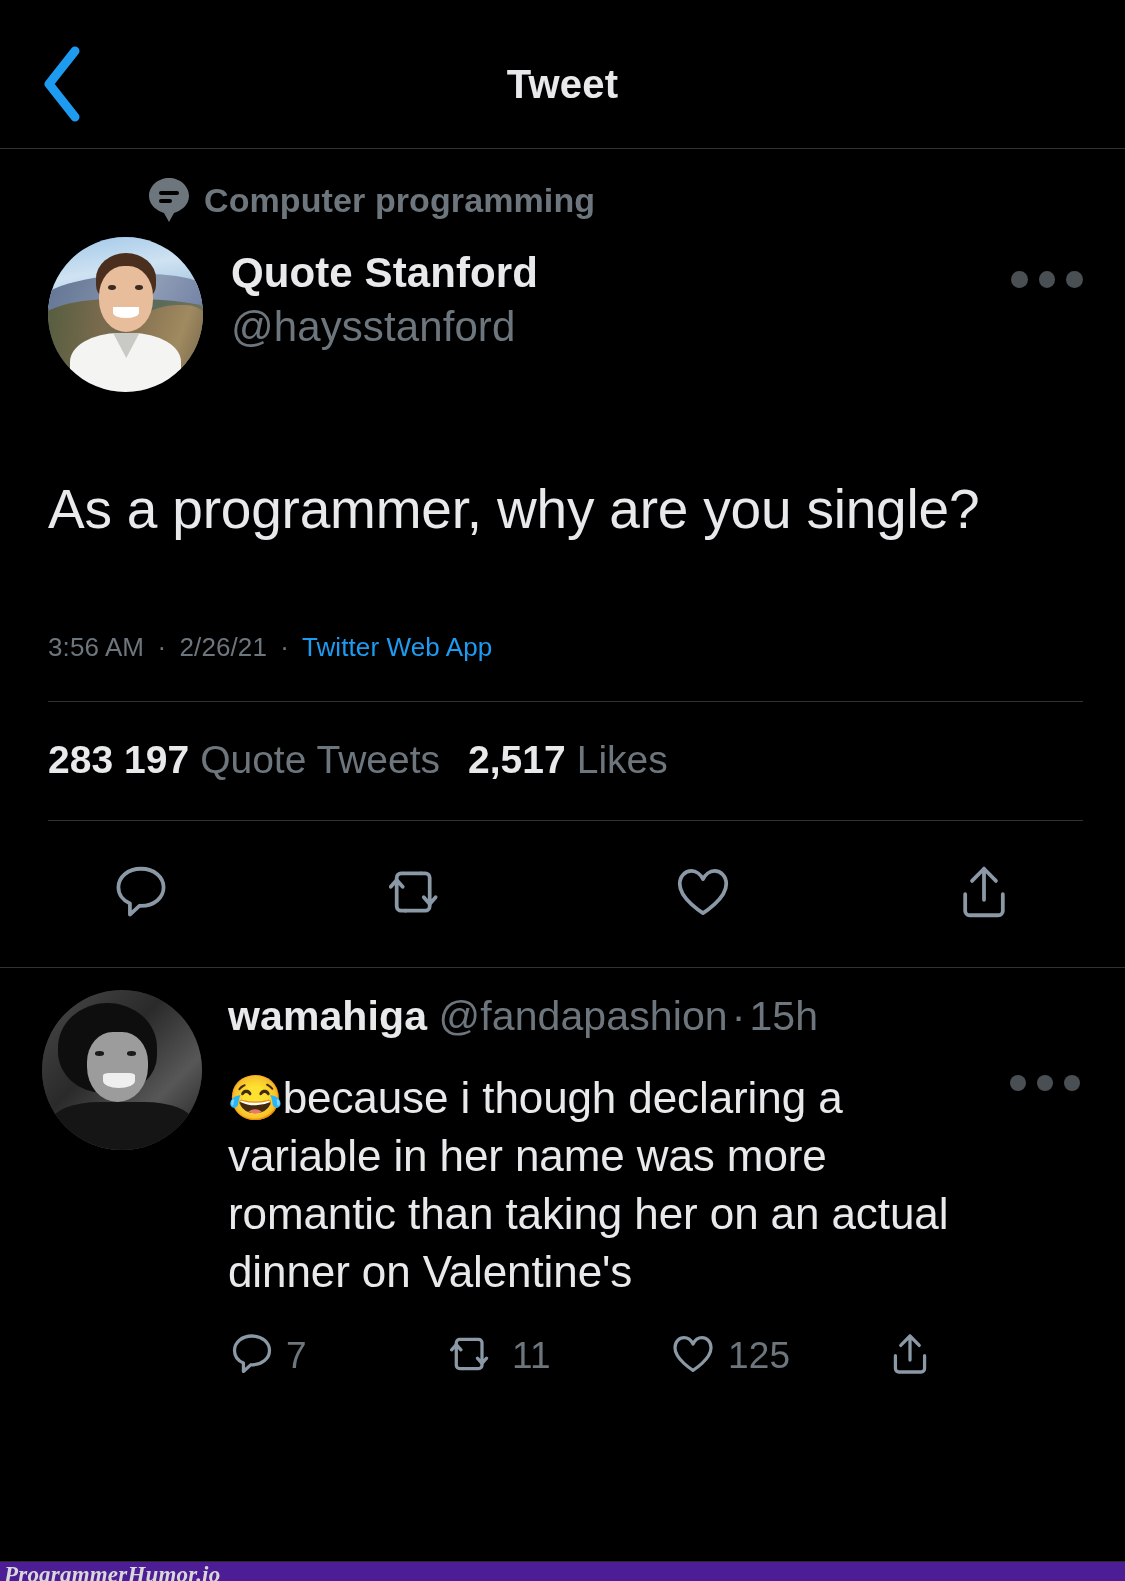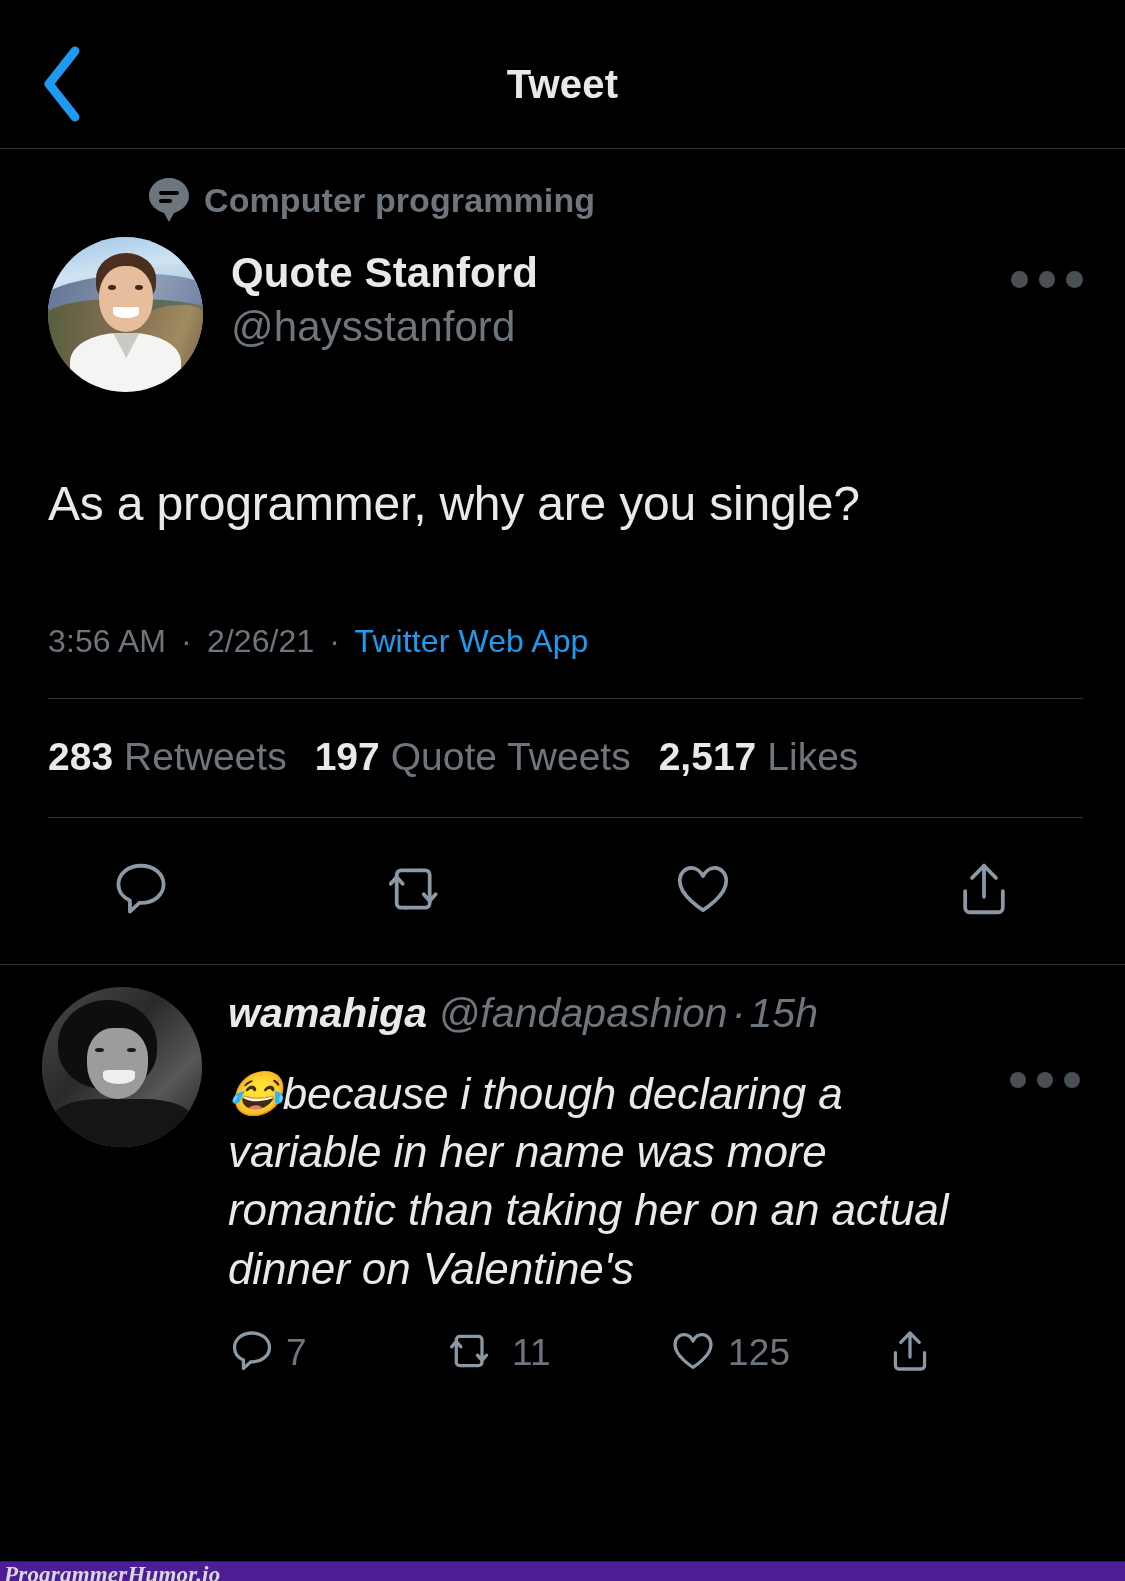--- a/index.html
+++ b/index.html
@@ -143,28 +143,28 @@
     gap:11px; cursor:pointer;
   }
   .more-btn i {
     width:17px; height:17px; border-radius:50%;
     background:#4a4f54; display:block;
   }
 
   
   .tweet-text {
     padding:80px 46px 0 48px;
-    color:#e7e9ea; font-size:48px; font-weight:300;
+    color:#e7e9ea; font-size:55px; font-weight:300;
     line-height:1.35; letter-spacing:-0.2px;
   }
 
   
   .tweet-meta {
     padding:86px 48px 0 48px;
-    font-size:32px; color:#6e767d; letter-spacing:0.1px;
+    font-size:26px; color:#6e767d; letter-spacing:0.1px;
   }
   .tweet-meta .sep { padding:0 6px; }
   .tweet-meta .client { color:#1d9bf0; }
 
   .divider-inset {
     height:1px; background:#2f3336;
     margin:38px 42px 0 48px;
   }
 
   
@@ -183,21 +183,21 @@
     display:flex; align-items:center;
     padding:28px 96px 28px 96px;
     justify-content:space-between;
   }
   .act { width:90px; height:90px; display:flex; align-items:center; justify-content:center; cursor:pointer; }
 
   .divider-full { height:1px; background:#2f3336; }
 
   
   .reply {
-    display:flex; padding:22px 0 0 42px; position:relative;font-style:italic;
+    display:flex; padding:22px 0 0 42px; position:relative;
   }
   .reply .avatar { width:160px; height:160px; }
   .reply-body { padding-left:26px; flex:1 1 auto; padding-right:120px; }
   .reply-head {
     font-size:41px; line-height:1.28; letter-spacing:0.1px;
   }
   .reply-head .name { color:#e7e9ea; font-weight:bold; }
   .reply-head .handle { color:#6e767d; }
   .reply-head .dot { color:#6e767d; padding:0 4px; }
   .reply-head .time { color:#6e767d; }
@@ -311,21 +311,20 @@
     <span class="sep">·</span>
     <span>2/26/21</span>
     <span class="sep">·</span>
     <span class="client">Twitter Web App</span>
   </div>
 
   <div class="divider-inset"></div>
 
   <div class="stats">
     <span class="num">283</span>
-    <span class="lbl">Retweets</span>
     <span class="num">197</span>
     <span class="lbl">Quote Tweets</span>
     <span class="num">2,517</span>
     <span class="lbl">Likes</span>
   </div>
 
   <div class="divider-inset"></div>
 
   <div class="actions-main">
     <div class="act">

